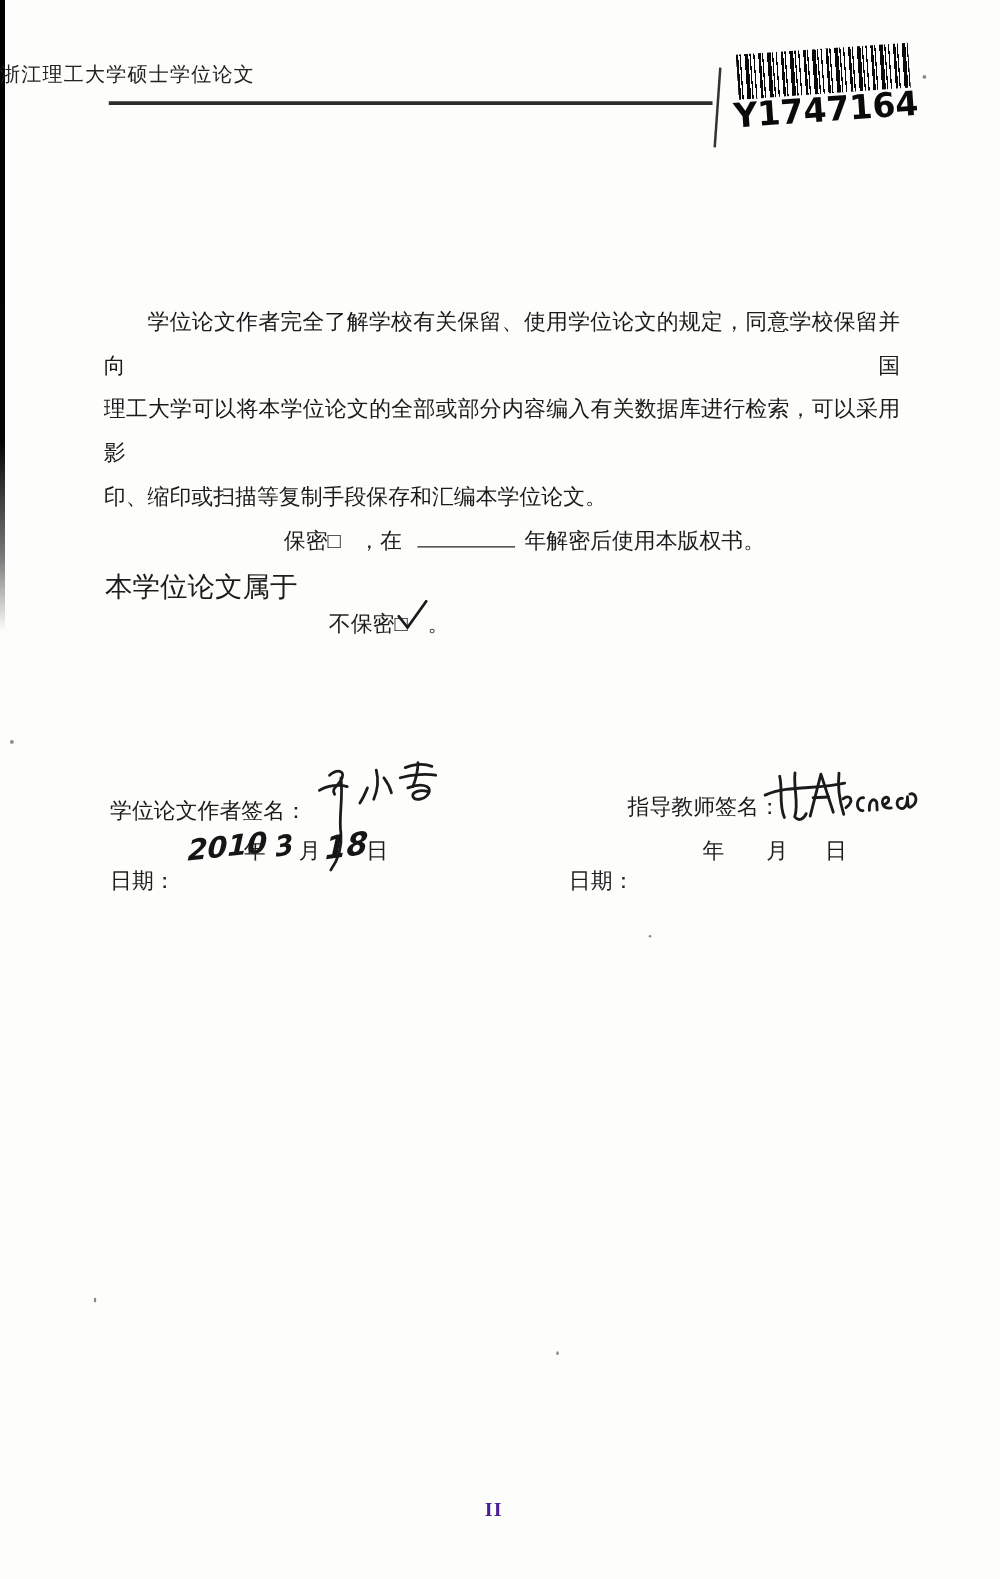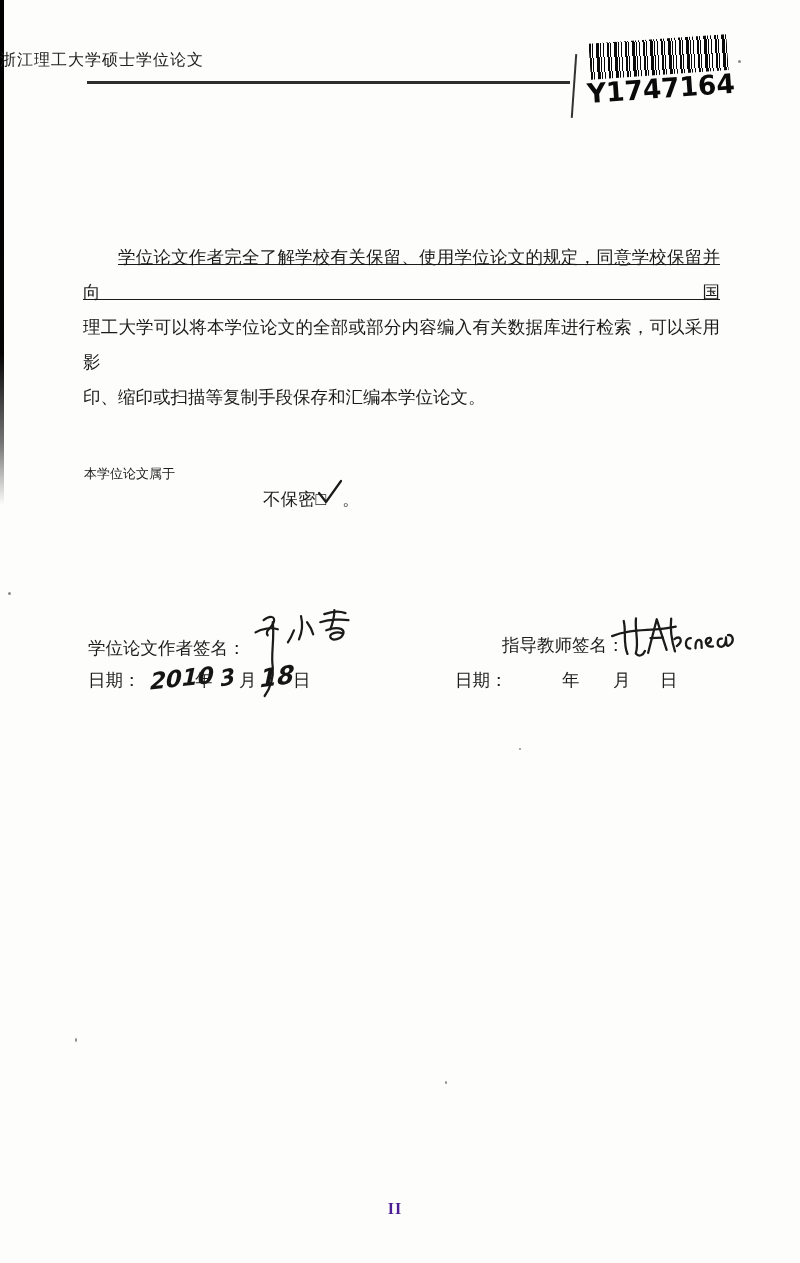--- a/index.html
+++ b/index.html
@@ -43,27 +43,27 @@
   .doc-title{
     position:absolute;left:42px;top:166px;width:758px;text-align:center;margin:0;
     font-family:"DejaVu Sans","Liberation Sans",sans-serif;
     font-size:23px;font-weight:bold;letter-spacing:1px;color:#161616;
   }
 
   
   .para{position:absolute;left:83px;top:240px;width:637px;font-size:17.5px;color:#1a1a1a;}
   .pline{line-height:35px;white-space:nowrap;}
   .pline.just{text-align:justify;text-align-last:justify;white-space:normal;}
-  .pline.indent{text-indent:2em;text-decoration:underline;}
+  .pline.indent{text-indent:2em;}
 
   
   .secrecy-row1{position:absolute;left:227px;top:420px;font-size:17.5px;white-space:nowrap;}
   .gap-sm{display:inline-block;width:14px;}
   .blank-line{display:inline-block;width:78px;height:15px;border-bottom:1.6px solid #222;margin:0 8px 0 12px;vertical-align:baseline;}
-  .ownership{position:absolute;left:84px;top:465px;font-size:13px;}
+  .ownership{position:absolute;left:84px;top:455px;font-size:22px;}
   .secrecy-row2{position:absolute;left:227px;top:487px;font-size:17.5px;white-space:nowrap;margin-left:36px;}
   .check-mark{position:absolute;left:52px;top:-9px;width:30px;height:30px;}
   .nonsecret-period{margin-left:16px;}
 
   
   .sig-label{position:absolute;font-size:17.5px;white-space:nowrap;}
   .author-label{left:88px;top:636px;}
   .advisor-label{left:502px;top:633px;}
   .sig-svg{position:absolute;}
   .author-sig{left:243px;top:602px;width:112px;height:96px;}
@@ -73,21 +73,21 @@
   .advisor-date{left:455px;width:260px;}
   .date-row span{position:absolute;top:0;}
   .hand{
     font-family:"DejaVu Sans","Liberation Sans",sans-serif;
     font-style:italic;font-weight:bold;color:#151515;
   }
   .hand-year{left:62px;top:-3px !important;font-size:23px;transform:rotate(-6deg) skewX(-8deg);}
   .hand-month{left:132px;top:-3px !important;font-size:22px;transform:rotate(-12deg) skewX(-6deg);}
   .hand-day{left:172px;top:-6px !important;font-size:25px;transform:rotate(-8deg) skewX(-10deg);}
   .u-year-a{left:107px;}  .u-month-a{left:151px;} .u-day-a{left:205px;}
-  .u-label{left:0px;}
+  .u-label{left:0px;margin-top:24px;}
   .u-year-b{left:107px;}  .u-month-b{left:158px;} .u-day-b{left:205px;}
 
   
   .page-number{
     position:absolute;left:0;top:1184px;width:790px;text-align:center;
     font-size:16px;font-weight:bold;color:#4c1d95;letter-spacing:1px;margin-top:16px;
   }
   svg.stroke path{fill:none;stroke:#1b1b1b;stroke-width:2.2;stroke-linecap:round;stroke-linejoin:round;}
 </style>
 </head>
@@ -111,20 +111,23 @@
     <div class="barcode-num">Y1747164</div>
   </div>
 
 
   <div class="para">
     <div class="pline just indent">学位论文作者完全了解学校有关保留、使用学位论文的规定，同意学校保留并向国</div>
     <div class="pline just">理工大学可以将本学位论文的全部或部分内容编入有关数据库进行检索，可以采用影</div>
     <div class="pline">印、缩印或扫描等复制手段保存和汇编本学位论文。</div>
   </div>
 
+  <div class="secrecy-row1">
+    <span>保密□</span><span class="gap-sm"></span><span>，在</span><span class="blank-line"></span><span>年解密后使用本版权书。</span>
+  </div>
 
   <div class="ownership">本学位论文属于</div>
 
   <div class="secrecy-row2">
     <span>不保密□</span><svg class="check-mark stroke" viewBox="0 0 30 30">
         <path d="M4,15 L11,24 L26,3"></path>
       </svg><span class="nonsecret-period">。</span>
   </div>
 
   <div class="sig-label author-label">学位论文作者签名：</div>

